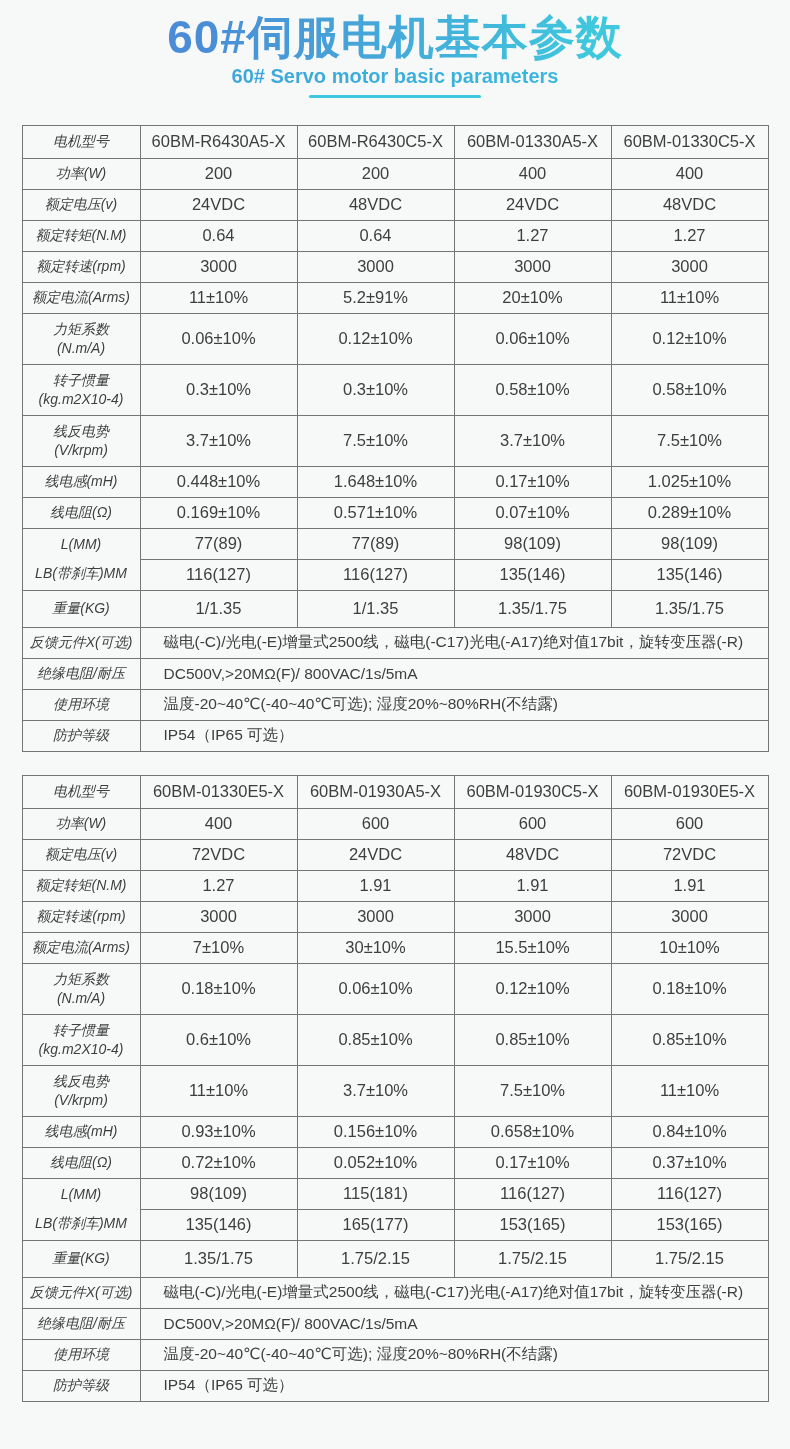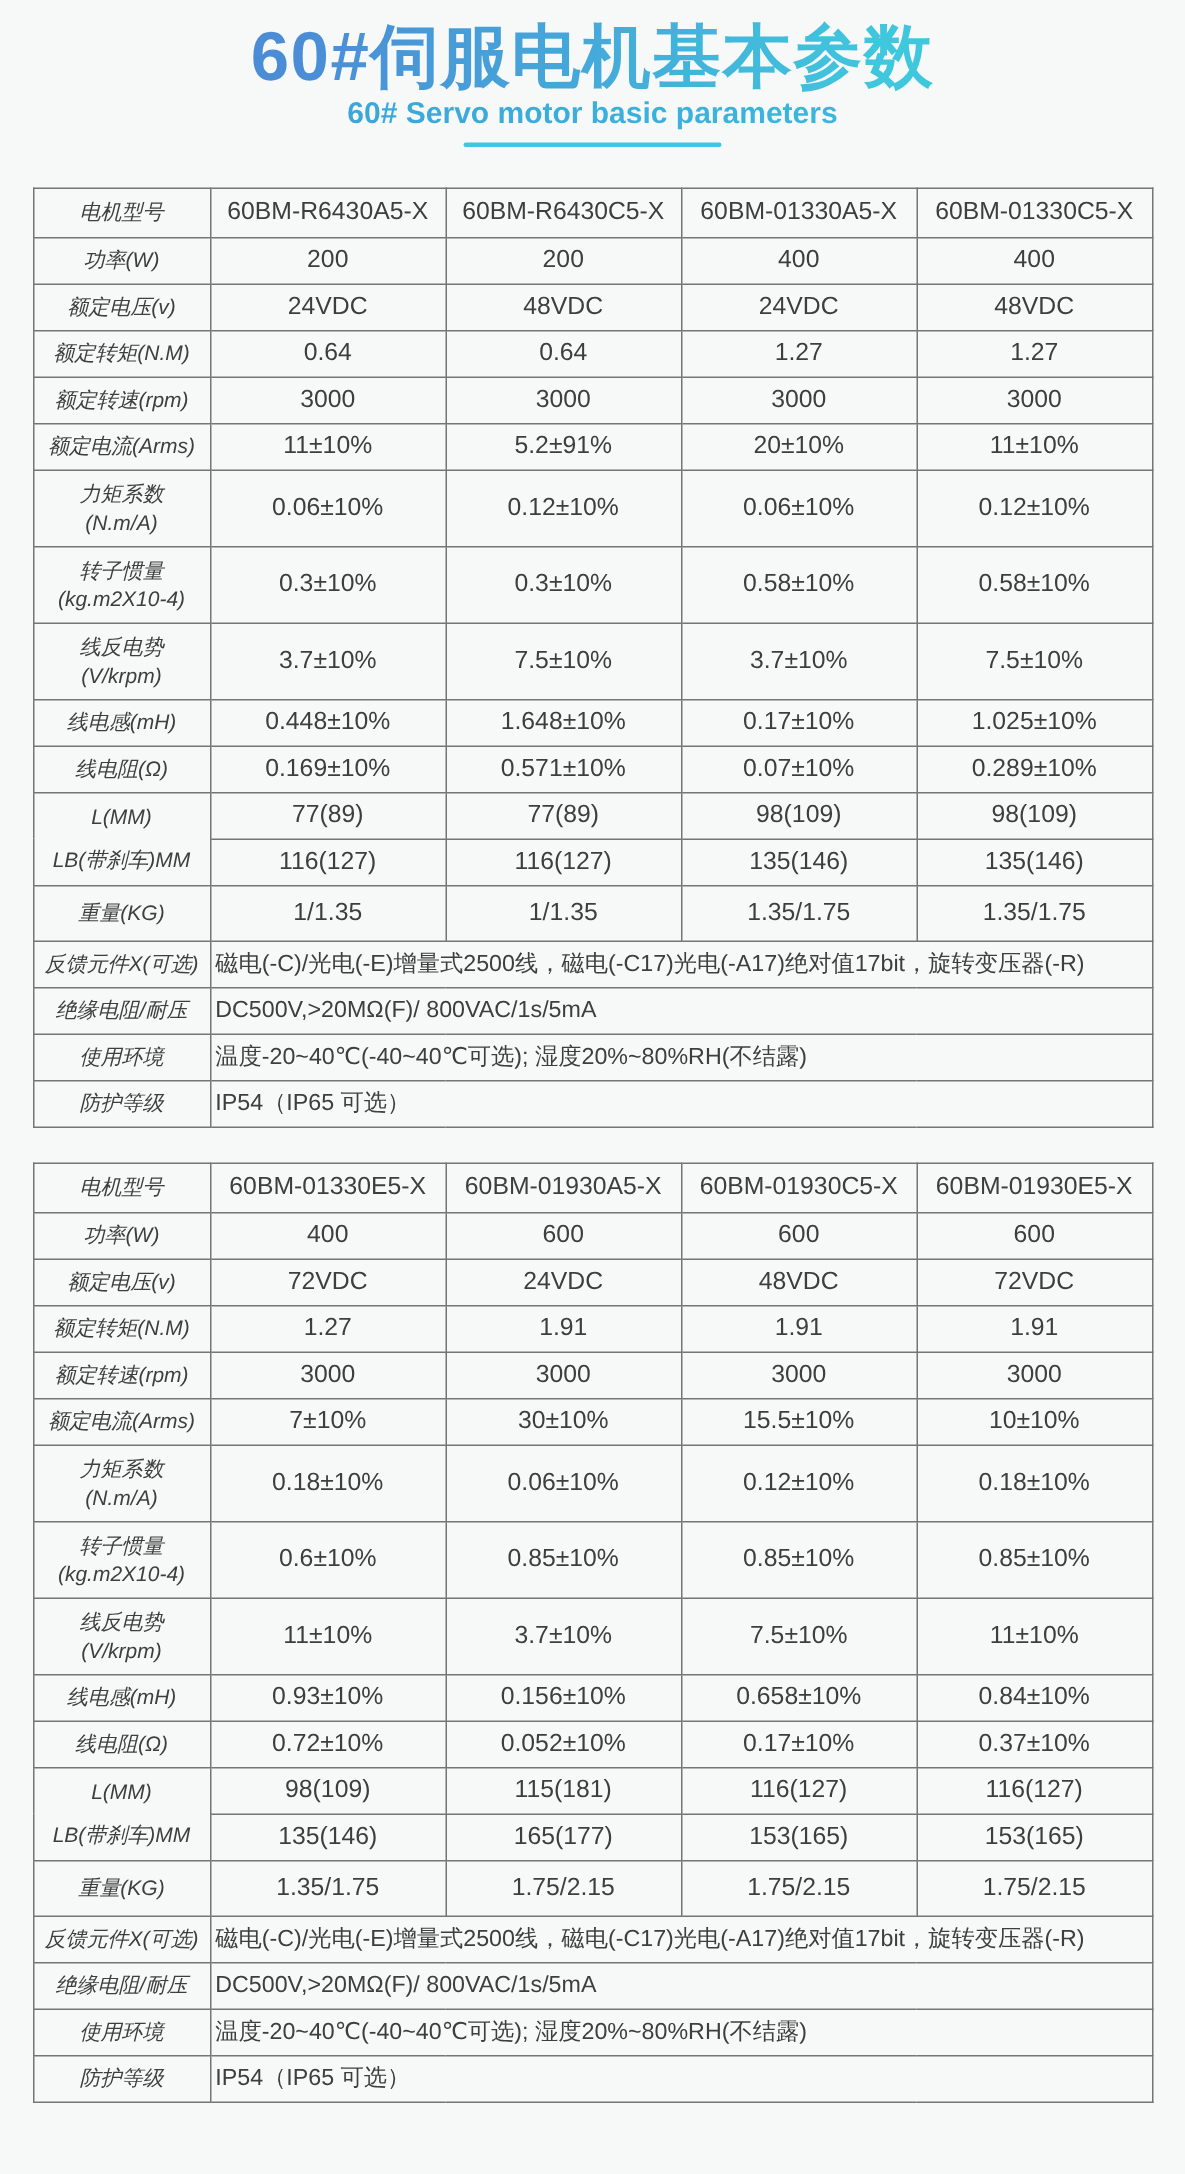--- a/index.html
+++ b/index.html
@@ -39,21 +39,21 @@
     padding:0 2px; overflow:hidden; white-space:nowrap;
   }
   td.lbl { font-size:14px;font-style:italic; }
   tr.hm { height:33px; }
   tr.h1 { height:31px; }
   tr.h2 { height:51px; }
   tr.hw { height:37px;margin-top:48px; }
   td.lbl2 div { line-height:1.35; }
   td.merged { padding:0; }
   td.merged .half { height:30px; display:flex; align-items:center; justify-content:center; }
-  td.ftr { text-align:left; padding:0 3px; font-size:15.5px; }
+  td.ftr { text-align:left; padding:0 23px; font-size:15.5px; }
 </style>
 </head>
 <body>
 
 <div class="page">
 
   <div class="header">
     <div class="title">60#伺服电机基本参数</div>
     <div class="subtitle"><span>60# Servo motor basic parameters</span></div>
     <div class="underline"></div>

